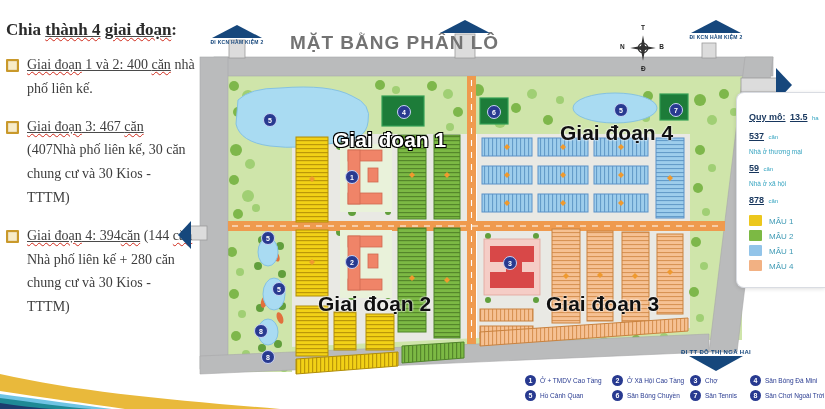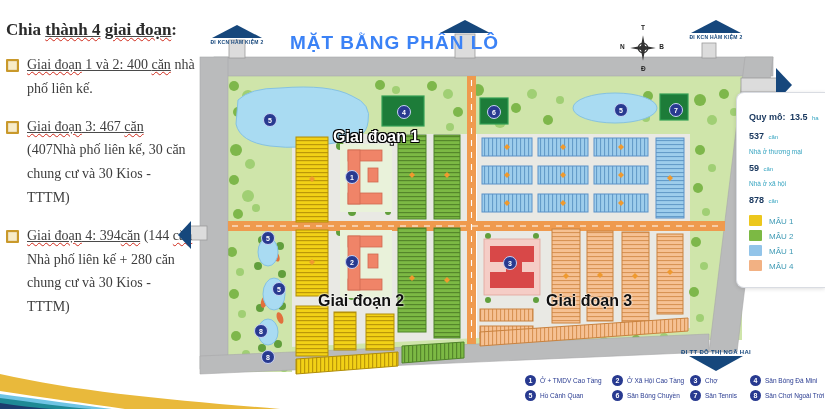--- a/index.html
+++ b/index.html
@@ -9,22 +9,22 @@
   .left-panel{position:absolute;left:6px;top:20px;width:190px;
               font-family:"Liberation Serif",serif;color:#3d3d3d;}
   .lp-title{font-size:17px;font-weight:bold;margin-bottom:13px;color:#2b2b2b;}
   .bullet{display:flex;gap:8px;margin-bottom:14px;font-size:14px;line-height:1.7;}
   .bullet .box{flex:0 0 auto;width:9px;height:9px;border:2px solid #c9992b;background:#f8ecc9;
                margin-top:6px;border-radius:1px;box-shadow:inset 0 0 1px #8a6a14;}
   .seg-u{text-decoration:underline;text-decoration-color:#4a4a4a;}
   .seg-w{text-decoration:underline wavy #cf2a1b;text-decoration-thickness:1px;text-underline-offset:2px;}
   
   .map-title{position:absolute;left:282px;top:32px;width:225px;text-align:center;
-             font-size:19px;font-weight:bold;color:#3b82f6;letter-spacing:1px;}
-  .phase-label{position:absolute;font-weight:bold;font-size:16px;color:#101010;white-space:nowrap;
+             font-size:19px;font-weight:bold;color:#737373;letter-spacing:1px;}
+  .phase-label{position:absolute;font-weight:bold;font-size:21px;color:#101010;white-space:nowrap;
                text-shadow:0 0 2px #fff,0 0 2px #fff;}
   .phase-1{left:333px;top:128px;color:#fff;
            text-shadow:-1px -1px 0 #000,1px -1px 0 #000,-1px 1px 0 #000,1px 1px 0 #000;}
   .phase-4{left:560px;top:121px;}
   .phase-2{left:318px;top:292px;}
   .phase-3{left:546px;top:292px;}
   .exit-sign{position:absolute;display:flex;flex-direction:column;align-items:center;width:60px;}
   .tri-up{width:0;height:0;border-left:25px solid transparent;border-right:25px solid transparent;
           border-bottom:13px solid #16477c;}
   .exit-sign .lbl{font-size:5px;font-weight:bold;color:#16477c;white-space:nowrap;margin-top:1px;letter-spacing:.3px;}
@@ -42,21 +42,21 @@
   .compass span{position:absolute;font-size:6.5px;font-weight:bold;color:#222;}
   .c-t{left:21px;top:0;} .c-n{left:0;top:19px;} .c-b{right:2px;top:19px;} .c-d{left:21px;bottom:0;}
   
   .map-marker{position:absolute;width:12px;height:12px;border-radius:50%;background:#283a90;
               border:1px solid #c8d2f5;color:#fff;font-size:7px;font-weight:bold;display:flex;
               align-items:center;justify-content:center;transform:translate(-50%,-50%);}
   
   .info-panel{position:absolute;left:736px;top:92px;width:89px;height:196px;background:#fff;
               border:1px solid #d9dce2;border-right:none;border-radius:8px 0 0 8px;
               box-shadow:0 1px 4px rgba(0,0,0,.13);padding:13px 4px 0 12px;box-sizing:border-box;}
-  .ip-big{font-size:9px;font-weight:bold;color:#17365d;}
+  .ip-big{font-size:9px;font-weight:bold;color:#17365d;text-decoration:underline;}
   .ip-unit{font-size:6px;color:#35a4c0;}
   .ip-label{font-size:6.5px;color:#35a4c0;margin-top:5px;line-height:1.2;}
   .ip-row{margin-top:1px;}
   .ip-samples{margin-top:8px;}
   .ip-sample{display:flex;align-items:flex-end;gap:7px;margin-top:4px;}
   .ip-swatch{width:13px;height:11px;border-radius:1px;}
   .ip-sample .txt{font-size:8px;color:#3f9ab5;}
   
   .legend-item{position:absolute;display:flex;align-items:center;gap:4px;}
   .legend-item .num{width:11px;height:11px;border-radius:50%;background:#283a90;color:#fff;
@@ -351,20 +351,21 @@
       <span class="box"></span>
       <span><span class="seg-u"><span class="seg-w">Giai đoạn</span></span><span class="seg-u"> 4: 394</span><span class="seg-u"><span class="seg-w">căn</span></span><span> (144 </span><span><span class="seg-w">căn</span></span><span> Nhà phố liên kế + 280 căn chung cư và 30 Kios - TTTM)</span></span>
     </div>
   </div>
 
   <div class="map-title">MẶT BẰNG PHÂN LÔ</div>
 
   <div class="phase-label phase-1">Giai đoạn 1</div>
   <div class="phase-label phase-2">Giai đoạn 2</div>
   <div class="phase-label phase-3">Giai đoạn 3</div>
+  <div class="phase-label phase-4">Giai đoạn 4</div>
 
   <div class="exit-sign" style="left:207px;top:25px;">
     <div class="tri-up"></div>
     <div class="lbl">ĐI KCN HÀM KIỆM 2</div>
   </div>
   <div class="exit-sign" style="left:435px;top:20px;width:60px;">
     <div class="tri-up"></div>
   </div>
   <div class="exit-sign" style="left:686px;top:20px;">
     <div class="tri-up"></div>

